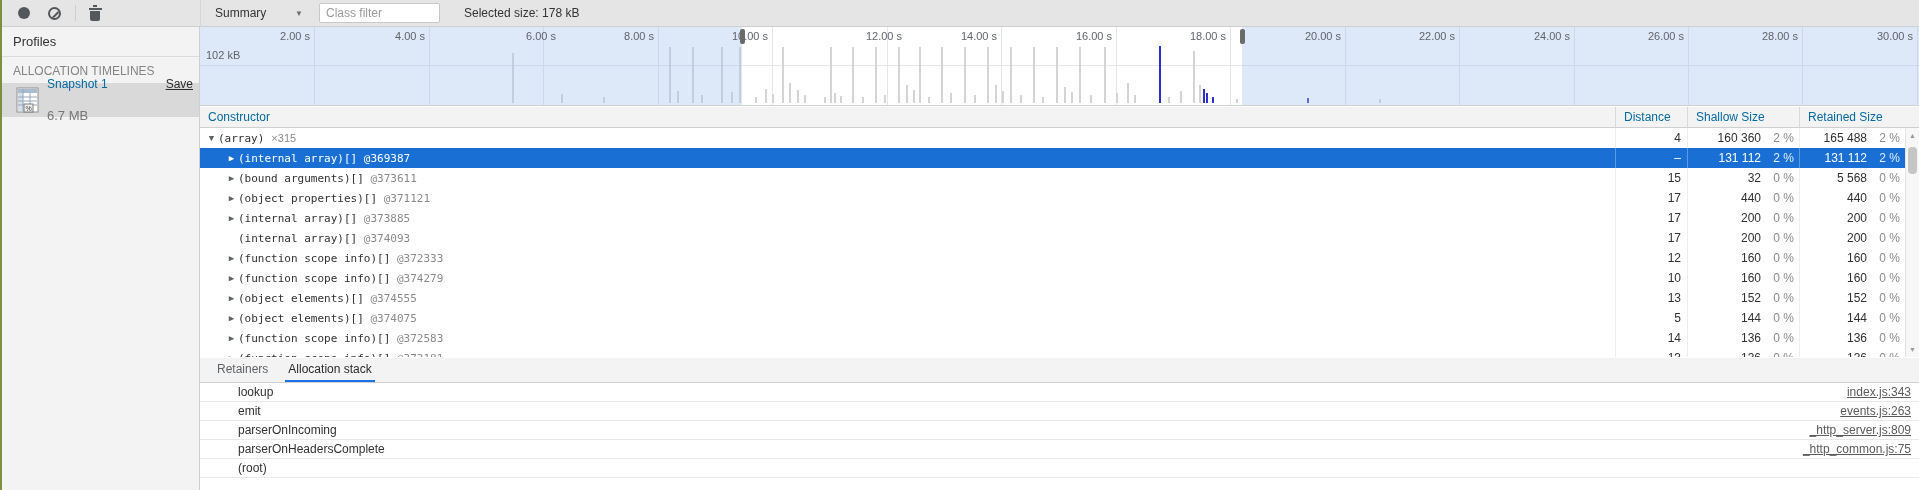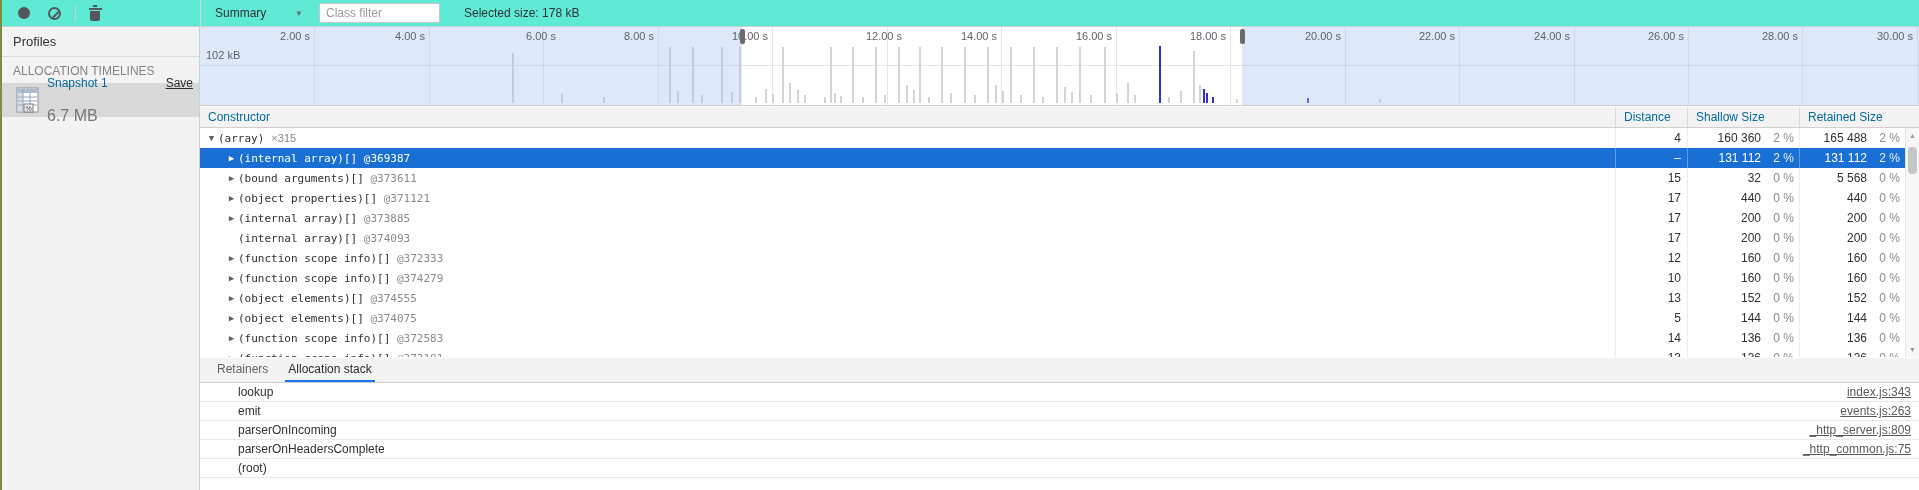--- a/index.html
+++ b/index.html
@@ -5,21 +5,21 @@
   * { margin:0; padding:0; box-sizing:border-box; }
   html,body { background:#fff; }
   .app {
     position:relative; width:1919px; height:490px; overflow:hidden;
     font-family:"Liberation Sans", sans-serif; font-size:12px; color:#303030;
     background:#fff;
   }
   .left-accent { position:absolute; left:0; top:0; width:2px; height:490px; background:#7d8f3c; z-index:60; }
 
   
-  .toolbar { position:absolute; left:0; top:0; width:1919px; height:27px; background:#5eead4; border-bottom:1px solid #cfcfcf; z-index:30; }
+  .toolbar { position:absolute; left:0; top:0; width:1919px; height:27px; background:#e5e5e5; border-bottom:1px solid #cfcfcf; z-index:30; }
   .toolbar-divider-v { position:absolute; left:200px; top:0; width:1px; height:27px; background:#d6d6d6; }
   .tb-left { position:absolute; left:2px; top:0; width:198px; height:26px; display:flex; align-items:center; }
   .record-btn { margin-left:9px; width:26px; height:26px; display:flex; align-items:center; justify-content:center; cursor:pointer; }
   .record-dot { width:12px; height:12px; border-radius:50%; background:#54585c; }
   .clear-btn { margin-left:4px; width:26px; height:26px; display:flex; align-items:center; justify-content:center; }
   .block-circle { position:relative; width:13px; height:13px; border:2px solid #54585c; border-radius:50%; overflow:hidden; }
   .block-slash { position:absolute; left:-2px; top:4.5px; width:17px; height:2px; background:#54585c; transform:rotate(-45deg); }
   .tb-sep { width:1px; height:16px; background:#cfcfcf; margin:0 6px 0 8px; }
   .trash-btn { width:26px; height:26px; display:flex; flex-direction:column; align-items:center; justify-content:center; }
   .trash-knob { width:4px; height:2px; background:#54585c; }
@@ -36,21 +36,21 @@
   
   .sidebar { position:absolute; left:2px; top:27px; width:198px; height:463px; background:#f3f3f3; border-right:1px solid #cfcfcf; z-index:20; }
   .sb-header { height:30px; line-height:30px; padding-left:11px; font-size:13px; color:#333; border-bottom:1px solid #dcdcdc; }
   .sb-section { height:26px; line-height:28px; padding-left:11px; color:#848484; font-size:12px; }
   .snapshot-item { height:34px; background:#d9d9d9; display:flex; align-items:center; cursor:pointer; }
   .snap-icon { margin-left:14px; flex:0 0 auto; }
   .snap-text { flex:1; margin-left:8px; }
   .snap-row1 { display:flex; align-items:center; justify-content:space-between; padding-right:6px; }
   .snap-name { color:#0369a1; font-size:12px; }
   .snap-save { color:#2d2d2d; text-decoration:underline; font-size:12px; cursor:pointer; }
-  .snap-size { color:#767676; font-size:16px; margin-top:17px; }
+  .snap-size { color:#767676; font-size:13px; margin-top:17px; }
 
   
   .overview { position:absolute; left:200px; top:27px; width:1719px; height:79px; background:#fff; border-bottom:1px solid #cfcfcf; overflow:hidden; }
   .ov-grid-v { position:absolute; top:0; bottom:0; width:1px; background:#e4e6ea; }
   .ov-hline { position:absolute; left:0; right:0; top:38px; height:1px; background:#e4e6ea; }
   .ov-ylabel { position:absolute; left:6px; top:22px; font-size:11px; color:#5f6368; z-index:6; }
   .ov-tick-label { position:absolute; top:3px; width:64px; text-align:right; font-size:11px; color:#5f6368; z-index:6; }
   .ov-bar { position:absolute; bottom:2px; width:2px; z-index:2; }
   .ov-overlay { position:absolute; top:0; bottom:0; z-index:4; }
   .ov-handle { position:absolute; top:2px; width:5px; height:15px; background:#6b6b6b; border-radius:2px; z-index:8; cursor:ew-resize; }

